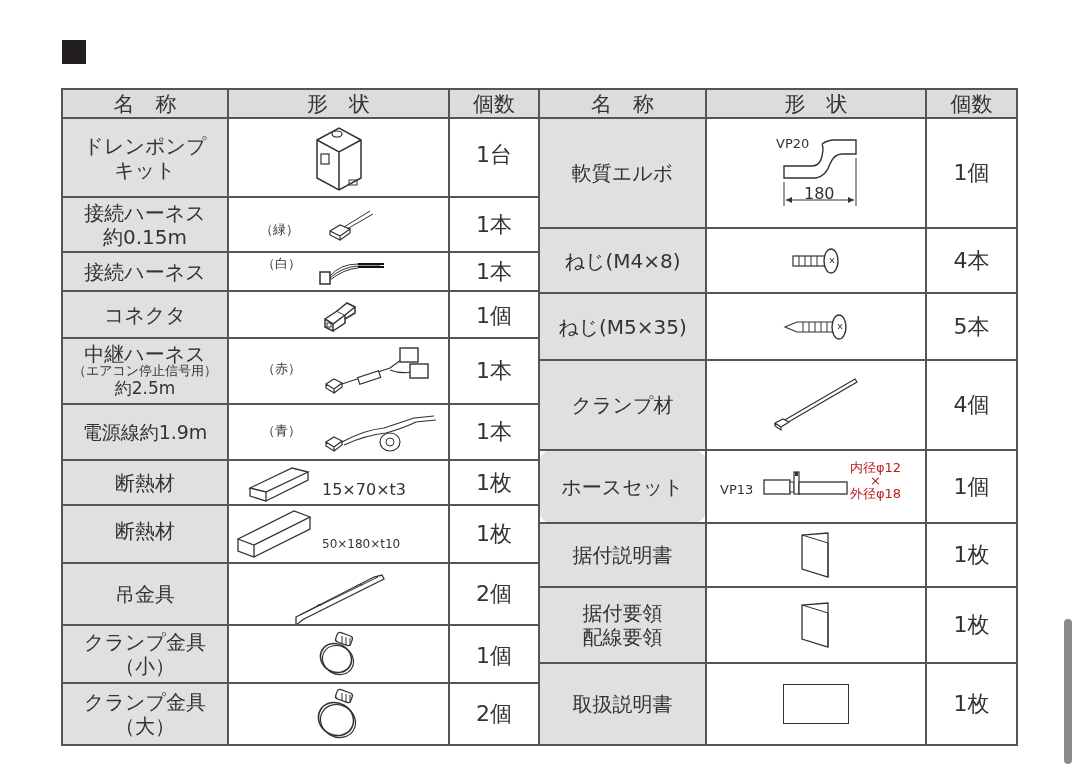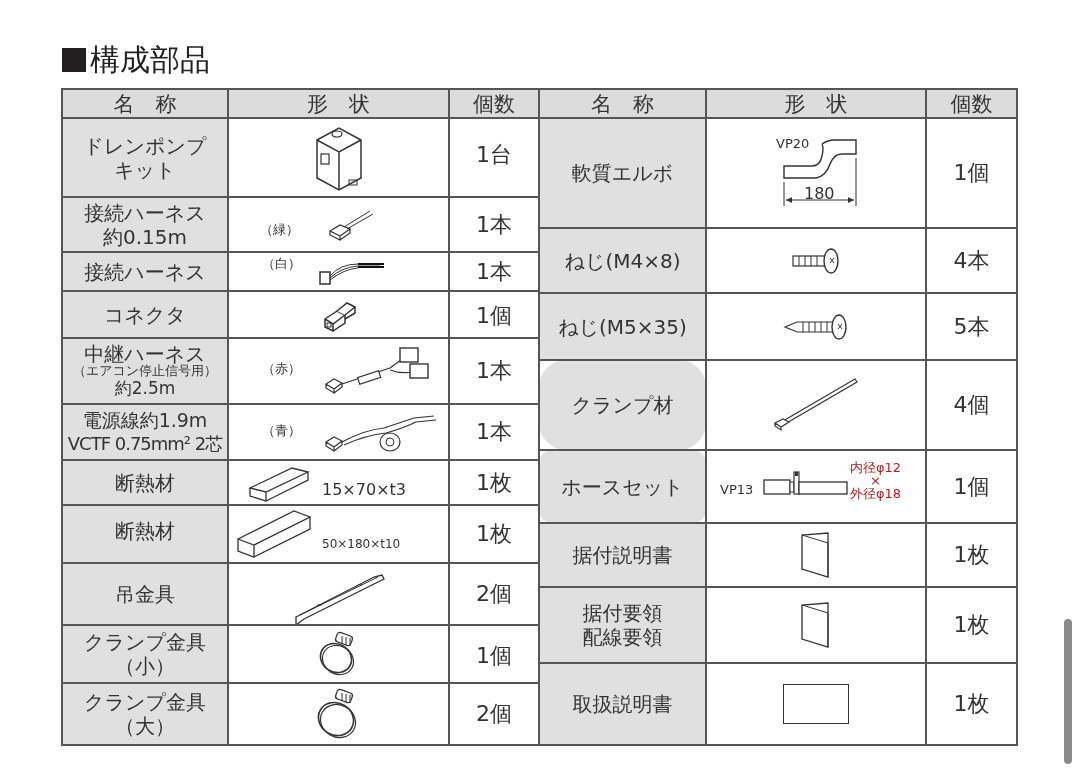--- a/index.html
+++ b/index.html
@@ -21,21 +21,20 @@
   .condensed { font-size:18px; letter-spacing:-1px; }
   .lbl { font-size:13px; color:#333; }
   svg { overflow:visible; }
   .scroll { position:absolute; left:1064px; top:619px; width:8px; height:145px; background:#8a8a8a; border-radius:4px; }
 </style>
 </head>
 <body>
 
 <div class="title">
   <span class="sq"></span>
-  <span>構成部品</span>
 </div>
 
 <div>
 
   <div class="cell hdr" style="left:62px;top:89px;width:166px;height:29px;">名　称</div>
   <div class="cell hdr" style="left:228px;top:89px;width:221px;height:29px;">形　状</div>
   <div class="cell hdr" style="left:449px;top:89px;width:90px;height:29px;">個数</div>
   <div class="cell hdr" style="left:539px;top:89px;width:167px;height:29px;">名　称</div>
   <div class="cell hdr" style="left:706px;top:89px;width:220px;height:29px;">形　状</div>
   <div class="cell hdr" style="left:926px;top:89px;width:91px;height:29px;">個数</div>
@@ -105,21 +104,20 @@
       <path d="M18 40 L30 36 L54 28 L66 24 Q74 18 80 14 M66 26 Q76 30 88 28" fill="none" stroke="#333" stroke-width="1.2"></path>
       <rect x="34" y="30" width="22" height="7" transform="rotate(-18 45 33)" fill="#fff" stroke="#333" stroke-width="1.2"></rect>
       <rect x="76" y="4" width="18" height="14" fill="#fff" stroke="#333" stroke-width="1.4"></rect>
       <rect x="86" y="20" width="18" height="14" fill="#fff" stroke="#333" stroke-width="1.4"></rect>
     </svg>
   </div>
   <div class="cell qty" style="left:449px;top:338px;width:90px;height:66px;">1本</div>
 
   <div class="cell name" style="left:62px;top:404px;width:166px;height:56px;line-height:24px;">
     <span style="font-size:19px;">電源線約1.9m</span>
-    <span class="condensed">VCTF 0.75mm² 2芯</span>
   </div>
   <div class="cell shape" style="left:228px;top:404px;width:221px;height:56px;">
     <span class="lbl" style="position:absolute;left:34px;top:18px;">（青）</span>
     <svg style="position:absolute;left:96px;top:4px;" width="120" height="50" viewBox="0 0 120 50">
       <path d="M2 34 L10 29 L18 33 L10 39 Z M2 34 L2 38 L10 43 L10 39 M18 33 L18 37 L10 43" fill="#fff" stroke="#333" stroke-width="1.2"></path>
       <path d="M18 34 Q40 22 60 20 Q78 14 90 10 L110 8 M20 37 Q42 27 62 25 Q80 20 92 14 L112 12" fill="none" stroke="#333" stroke-width="1.2"></path>
       <ellipse cx="66" cy="34" rx="10" ry="9" fill="none" stroke="#333" stroke-width="1.2"></ellipse>
       <ellipse cx="66" cy="34" rx="4" ry="4" fill="none" stroke="#333" stroke-width="1"></ellipse>
     </svg>
   </div>
@@ -220,21 +218,21 @@
   <div class="cell shape" style="left:706px;top:293px;width:220px;height:67px;">
     <svg width="66" height="30" viewBox="0 0 66 30">
       <path d="M2 15 L14 10 L50 10 L50 20 L14 20 Z" fill="#fff" stroke="#333" stroke-width="1.2"></path>
       <path d="M20 10 L20 20 M26 10 L26 20 M32 10 L32 20 M38 10 L38 20 M44 10 L44 20" stroke="#333" stroke-width="1"></path>
       <ellipse cx="56" cy="15" rx="7" ry="12" fill="#fff" stroke="#333" stroke-width="1.4"></ellipse>
       <path d="M55 12 L59 17 M59 12 L55 17" stroke="#333" stroke-width="1"></path>
     </svg>
   </div>
   <div class="cell qty" style="left:926px;top:293px;width:91px;height:67px;">5本</div>
 
-  <div class="cell name" style="left:539px;top:360px;width:167px;height:90px;border-radius:27px;">
+  <div class="cell name" style="left:539px;top:360px;width:167px;height:90px;">
     <span>クランプ材</span>
   </div>
   <div class="cell shape" style="left:706px;top:360px;width:220px;height:90px;">
     <svg width="90" height="60" viewBox="0 0 90 60">
       <path d="M12 46 L84 4 L86 7 L14 49 Z" fill="#fff" stroke="#333" stroke-width="1.2"></path>
       <path d="M4 48 L12 44 L18 47 L10 52 Z M4 48 L4 51 L10 55 L10 52" fill="#fff" stroke="#333" stroke-width="1.2"></path>
     </svg>
   </div>
   <div class="cell qty" style="left:926px;top:360px;width:91px;height:90px;">4個</div>
 

